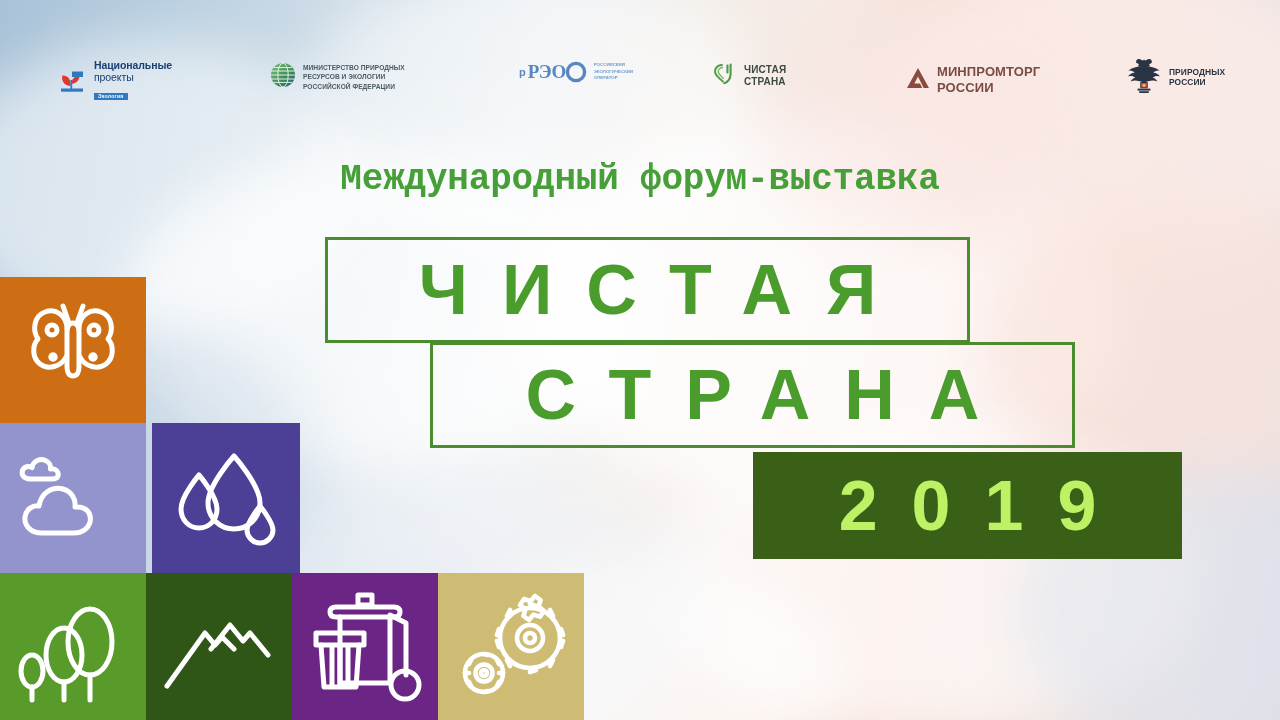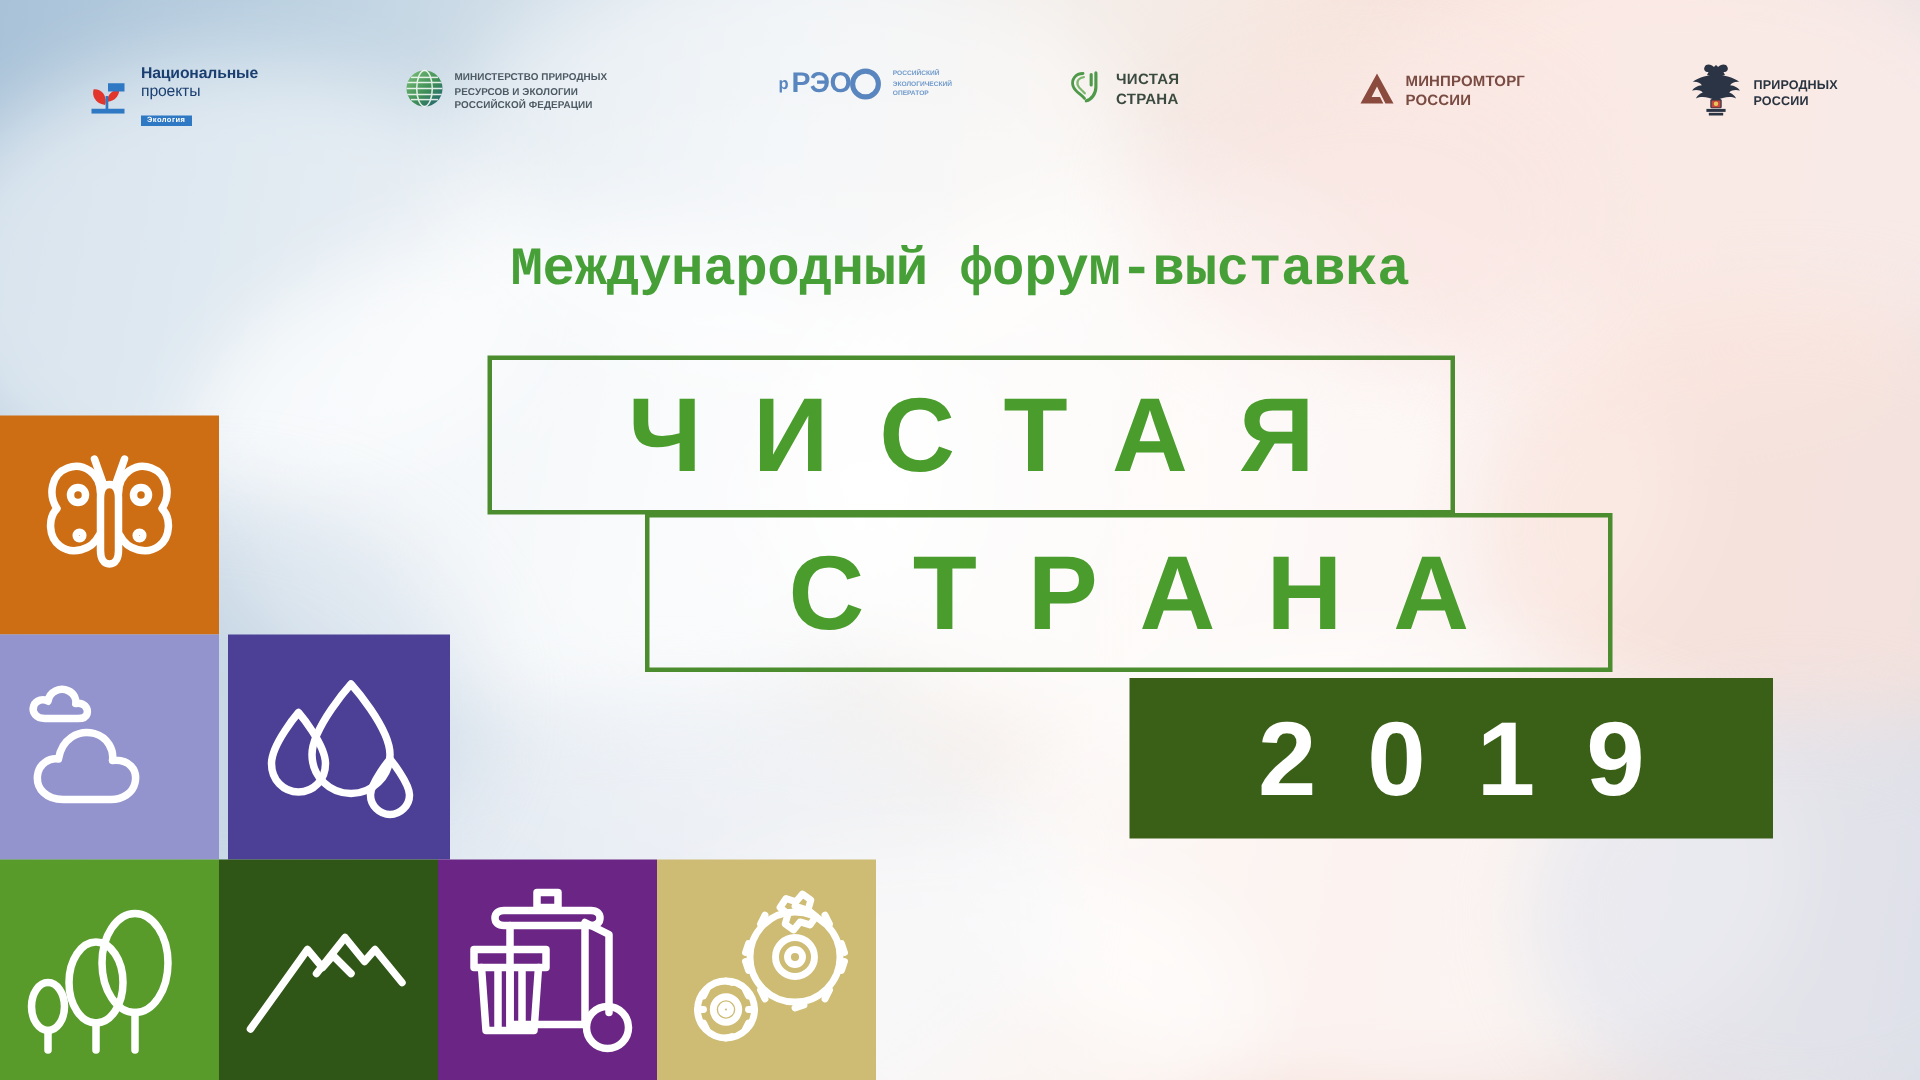--- a/index.html
+++ b/index.html
@@ -49,21 +49,21 @@
   .c10{ left: 1020px; top: 470px;  width: 360px; height: 280px; background: rgba(224,228,238,.62); }
   .c11{ left: 420px;  top: 560px;  width: 420px; height: 220px; background: rgba(255,255,255,.55); }
   .c12{ left: 760px;  top: 40px;   width: 300px; height: 200px; background: rgba(248,230,226,.60); }
   .haze {
     position: absolute; inset: 0;
     background: radial-gradient(ellipse 620px 420px at 46% 46%, rgba(255,255,255,.55), rgba(255,255,255,0) 70%);
   }
 
   
   .logo-strip {
-    position: absolute; left: 0; top: 0;
+    position: absolute; left: 0; top: 16px;
     width: 1092px; height: 108px;
   }
   .logo {
     position: absolute;
     display: flex; align-items: center; gap: 7px;
   }
   .logo-text { line-height: 1.12; }
 
   
   #logo-natproj { left: 57px; top: 44px; }
@@ -76,30 +76,30 @@
     background: #2f78c4; padding: 1px 4px; letter-spacing: .3px;
   }
 
   
   #logo-minprirody { left: 270px; top: 46px; }
   .mp-txt { font-size: 6.6px; font-weight: 700; color: #4d5a63; letter-spacing: .05px; line-height: 1.42; }
 
   
   #logo-reo { left: 519px; top: 45px; }
   .reo-i { font-size: 11px; font-weight: 700; color: #5a86c0; }
-  .reo-main { font-size: 19px; font-weight: 700; color: #5a86c0; letter-spacing: -.5px; }
+  .reo-main { font-size: 19px; font-weight: 700; color: #5a86c0; letter-spacing: -.5px; font-family: Liberation Serif, serif; }
   .reo-sub { font-size: 4.4px; font-weight: 600; color: #6f9acb; line-height: 1.5; }
 
   
   #logo-chistaya { left: 711px; top: 45px; }
   .ch-txt { font-size: 10px; font-weight: 700; color: #3b4a3f; line-height: 1.25; letter-spacing: .2px; }
 
   
   #logo-minpromtorg { left: 906px; top: 48px; }
-  .mt-txt { font-size: 10px; font-weight: 700; color: #7a4b42; line-height: 1.22; letter-spacing: .1px; }
+  .mt-txt { font-size: 13px; font-weight: 700; color: #7a4b42; line-height: 1.22; letter-spacing: .1px; }
 
   
   #logo-minstroy { left: 1126px; top: 40px; }
   .ms-txt { font-size: 8.4px; font-weight: 700; color: #2a3340; line-height: 1.25; letter-spacing: .1px; }
 
   
   .subtitle {
     position: absolute;
     left: 0; top: 159px; width: 1280px;
     text-align: center;
@@ -128,21 +128,21 @@
   #box-strana  { left: 430px; top: 342px; width: 645px; height: 106px; }
 
   #box-year {
     position: absolute;
     left: 753px; top: 452px; width: 429px; height: 107px;
     background: #3A6018;
     display: flex; align-items: center;
   }
   #box-year .wtext {
     width: 100%; text-align: center;
-    color: #ffffff; font-weight: 700;
+    color: #bef264; font-weight: 700;
     font-size: 70px; letter-spacing: 34px; text-indent: 34px;
     line-height: 1;
   }
 
   
   .tile { position: absolute; }
   .tile svg { display: block; position: absolute; }
   #tile-butterfly { left: 0;   top: 277px; width: 146px; height: 146px; background: #CE6E14; }
   #tile-clouds    { left: 0;   top: 423px; width: 146px; height: 150px; background: #9394CE; }
   #tile-drops     { left: 152px; top: 423px; width: 148px; height: 150px; background: #4C3F96; }

